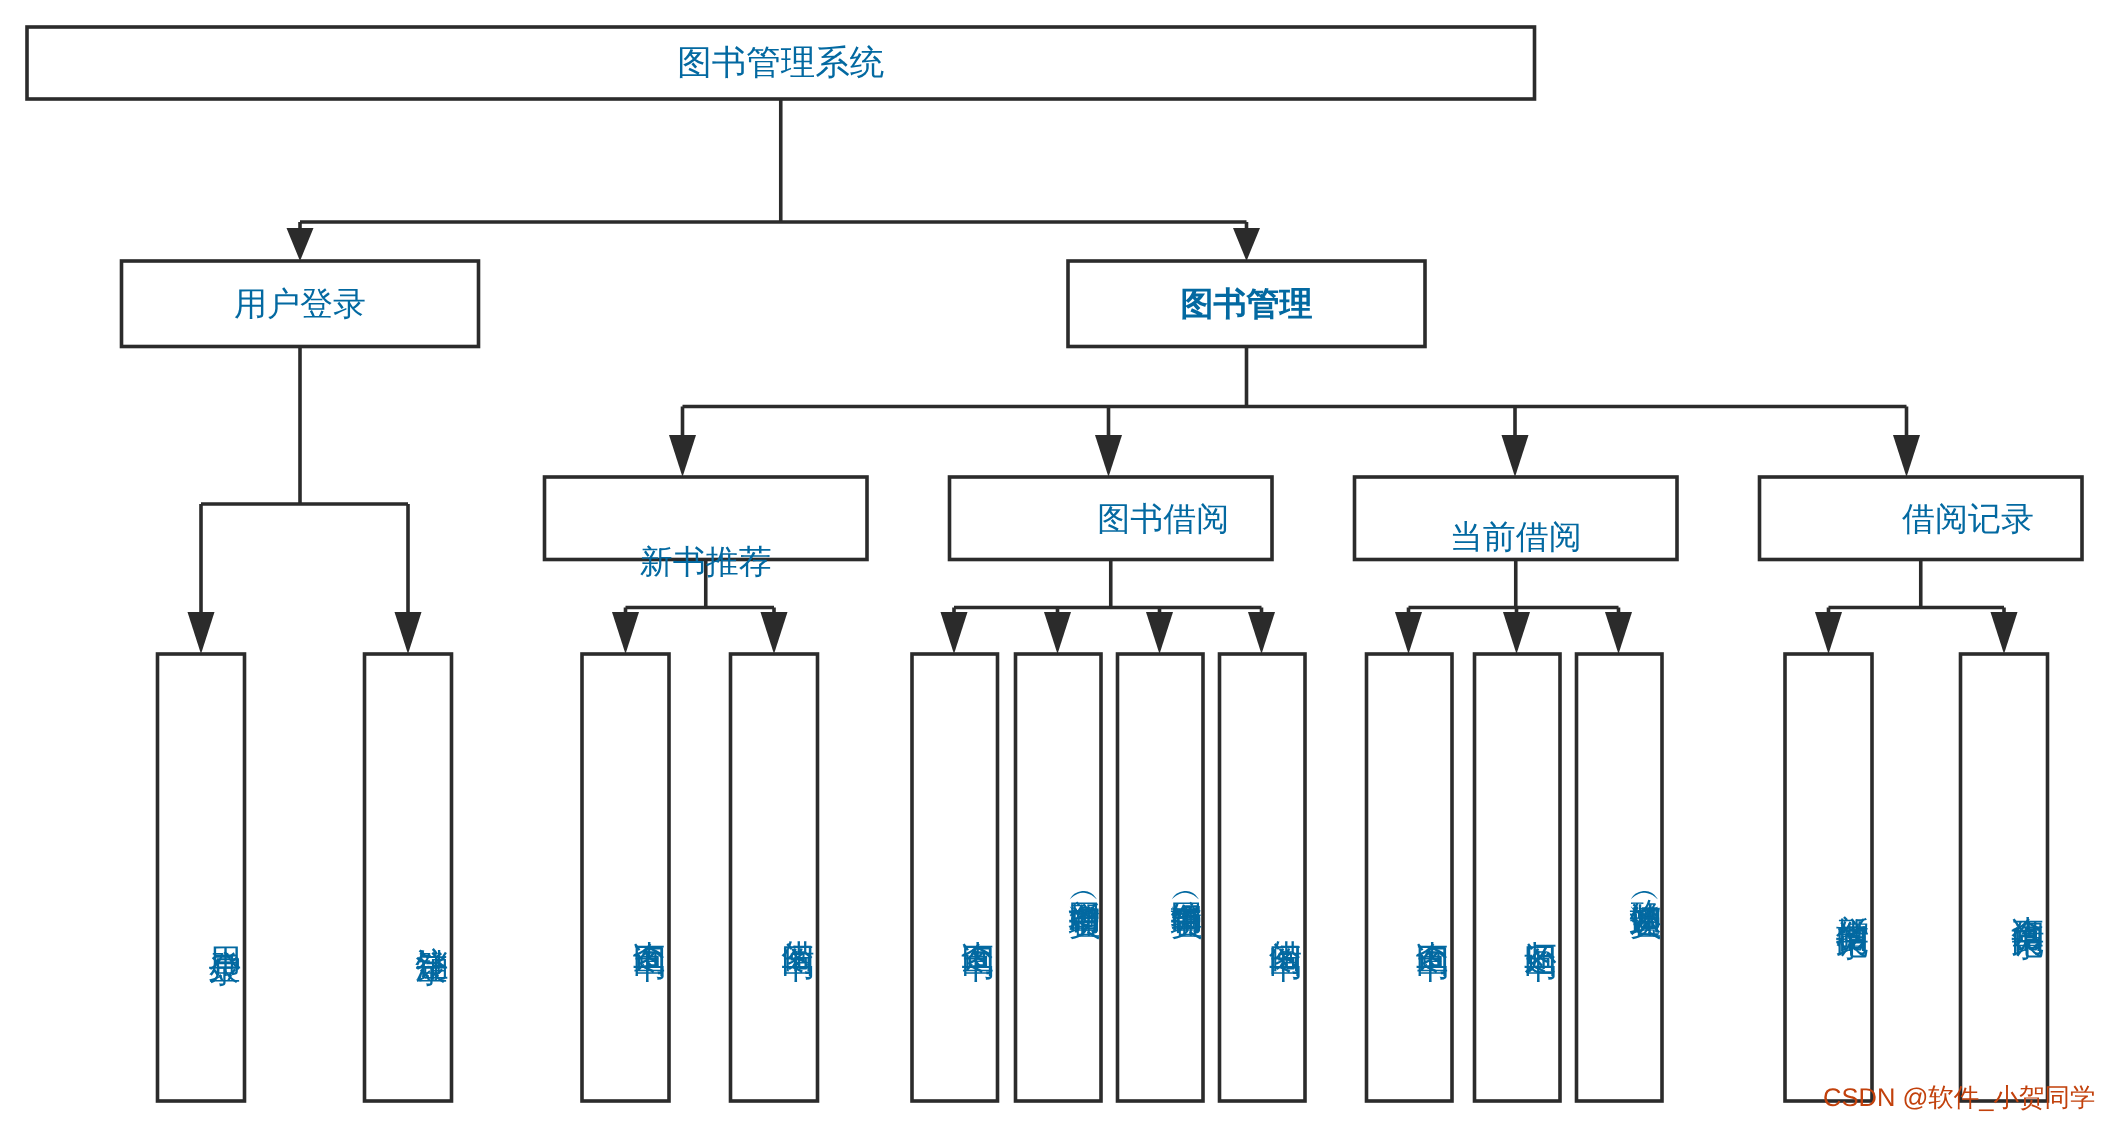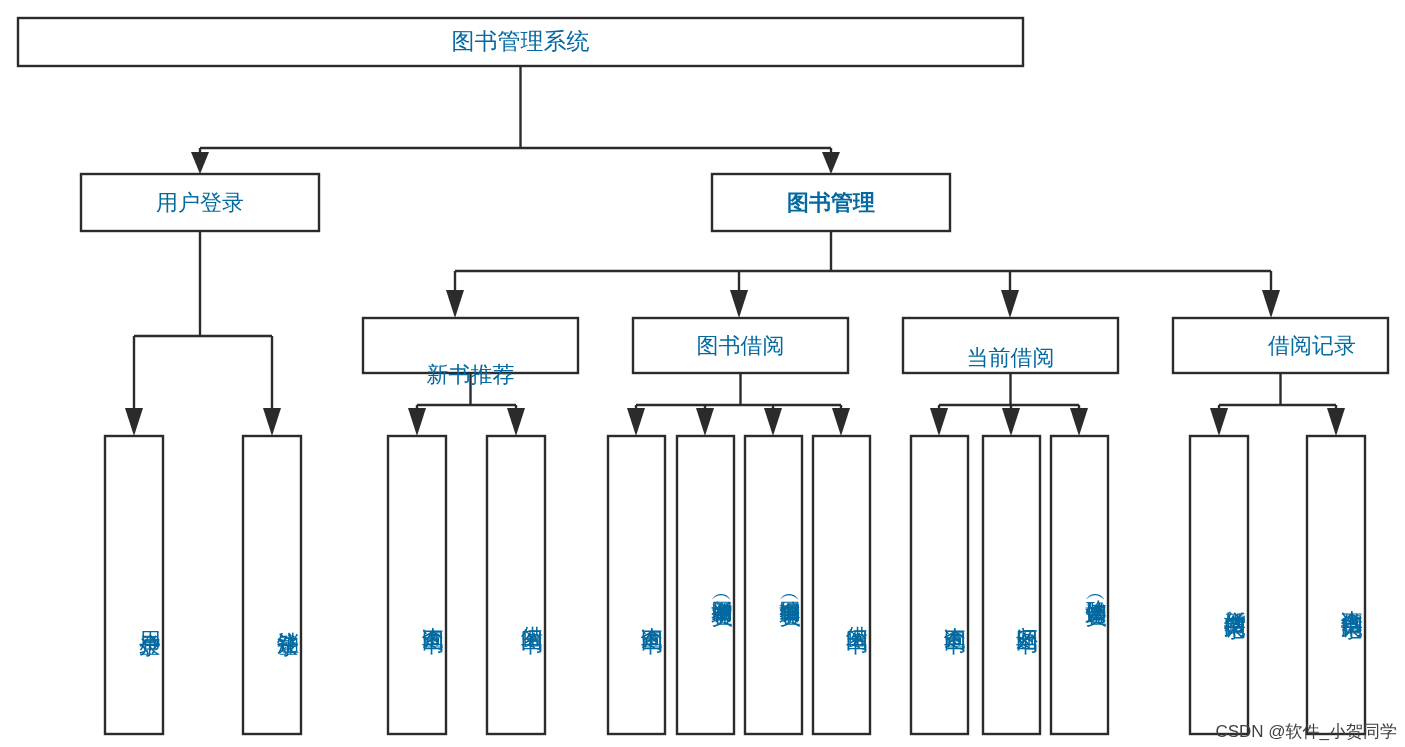--- a/index.html
+++ b/index.html
@@ -75,21 +75,21 @@
   }
   .node-label.vertical.tall {
     font-size: 21px;
     letter-spacing: 1px;
   }
   .watermark {
     position: absolute;
     right: 8px;
     bottom: 4px;
     font-size: 17px;
-    color: #404040;
+    color: #c2410c;
     font-family: "Liberation Sans", "DejaVu Sans", sans-serif;
     white-space: nowrap;
     user-select: none;
   }
 </style>
 </head>
 <body>
 
 <div id="diagram-root">
 
@@ -182,21 +182,21 @@
     <polygon class="arrow-head" points="1210,408 1228,408 1219,436"></polygon>
     <polygon class="arrow-head" points="1327,408 1345,408 1336,436"></polygon>
   </svg>
 
   <div class="node-label horizontal root-label" style="left:18px; top:18px; width:1005px; height:48px;">图书管理系统</div>
 
   <div class="node-label horizontal" style="left:81px; top:174px; width:238px; height:57px;">用户登录</div>
   <div class="node-label horizontal" style="left:712px; top:174px; width:238px; height:57px;font-weight:bold;">图书管理</div>
 
   <div class="node-label horizontal" style="left:363px; top:318px; width:215px; height:55px;margin-top:29px;">新书推荐</div>
-  <div class="node-label horizontal" style="left:633px; top:318px; width:215px; height:55px;">图书借阅</div>
+  <div class="node-label horizontal" style="left:633px; top:318px; width:215px; height:55px;padding-left:35px;">图书借阅</div>
   <div class="node-label horizontal" style="left:903px; top:318px; width:215px; height:55px;margin-top:12px;">当前借阅</div>
   <div class="node-label horizontal" style="left:1173px; top:318px; width:186px; height:55px;padding-left:46px;">借阅记录</div>
 
   <div class="node-label vertical" style="left:105px; top:500px; width:58px; height:230px;">用户登录</div>
   <div class="node-label vertical" style="left:243px; top:500px; width:58px; height:230px;">注销登录</div>
 
   <div class="node-label vertical" style="left:388px; top:492px; width:58px; height:238px;">查询图书</div>
   <div class="node-label vertical" style="left:487px; top:492px; width:58px; height:238px;">借阅图书</div>
 
   <div class="node-label vertical" style="left:608px; top:492px; width:57px; height:238px;">查询图书</div>

